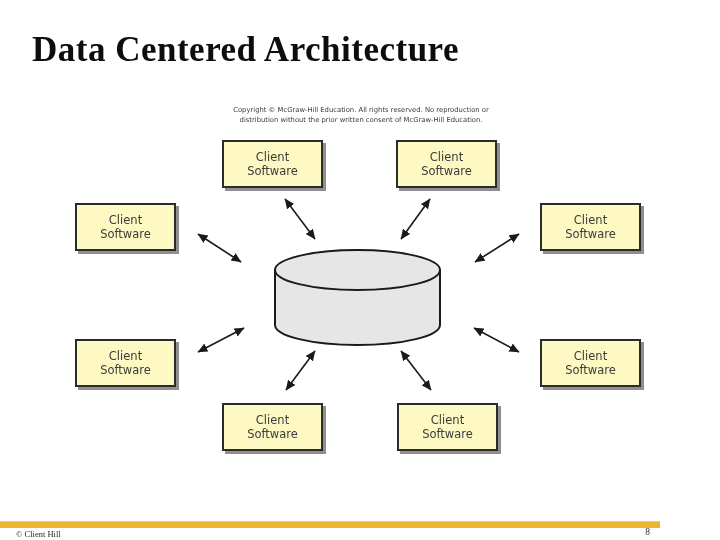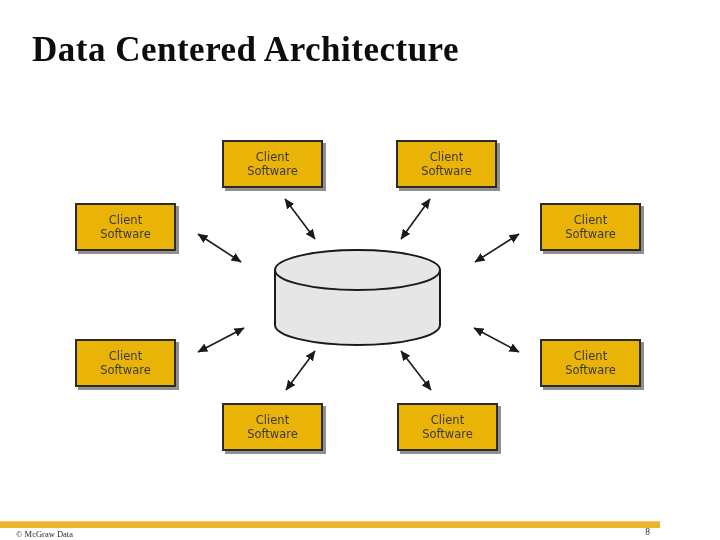--- a/index.html
+++ b/index.html
@@ -37,21 +37,21 @@
   .arrow-layer {
     position: absolute;
     left: 0; top: 0;
     width: 720px; height: 540px;
     pointer-events: none;
   }
   .client-box {
     position: absolute;
     width: 97px;
     height: 44px;
-    background: #eab308;
+    background: #fef9c3;
     border: 2px solid #2b2b2b;
     box-shadow: 3px 3px 0 #8f8f8f;
     display: flex;
     flex-direction: column;
     align-items: center;
     justify-content: center;
     font-family: "DejaVu Sans", sans-serif;
     font-size: 11.5px;
     line-height: 1.22;
     color: #3b3b3b;
@@ -114,20 +114,22 @@
   }
 </style>
 </head>
 <body>
 
 <div class="slide">
 
   <div class="title">Data Centered Architecture</div>
 
   <div class="diagram-copyright">
+    <span>Copyright © McGraw-Hill Education. All rights reserved. No reproduction or</span>
+    <span>distribution without the prior written consent of McGraw-Hill Education.</span>
   </div>
 
   <svg class="arrow-layer" width="720" height="540" viewBox="0 0 720 540" xmlns="http://www.w3.org/2000/svg">
     <defs>
       <marker id="ah" markerUnits="userSpaceOnUse" markerWidth="12" markerHeight="10" refX="9.5" refY="4.5" orient="auto-start-reverse">
         <path d="M0,0 L10,4.5 L0,9 Z" fill="#1a1a1a"></path>
       </marker>
     </defs>
 
     <g stroke="#1a1a1a" stroke-width="1.6">
@@ -177,17 +179,17 @@
   </div>
   <div class="client-box b8">
     <span>Client</span>
     <span>Software</span>
   </div>
 
 
 
   <div class="accent-bar"></div>
 
-  <div class="footer-copyright">© McGraw Data</div>
+  <div class="footer-copyright">© Client Hill</div>
 
   <div class="page-number">8</div>
 
 </div>
 
 </body></html>

